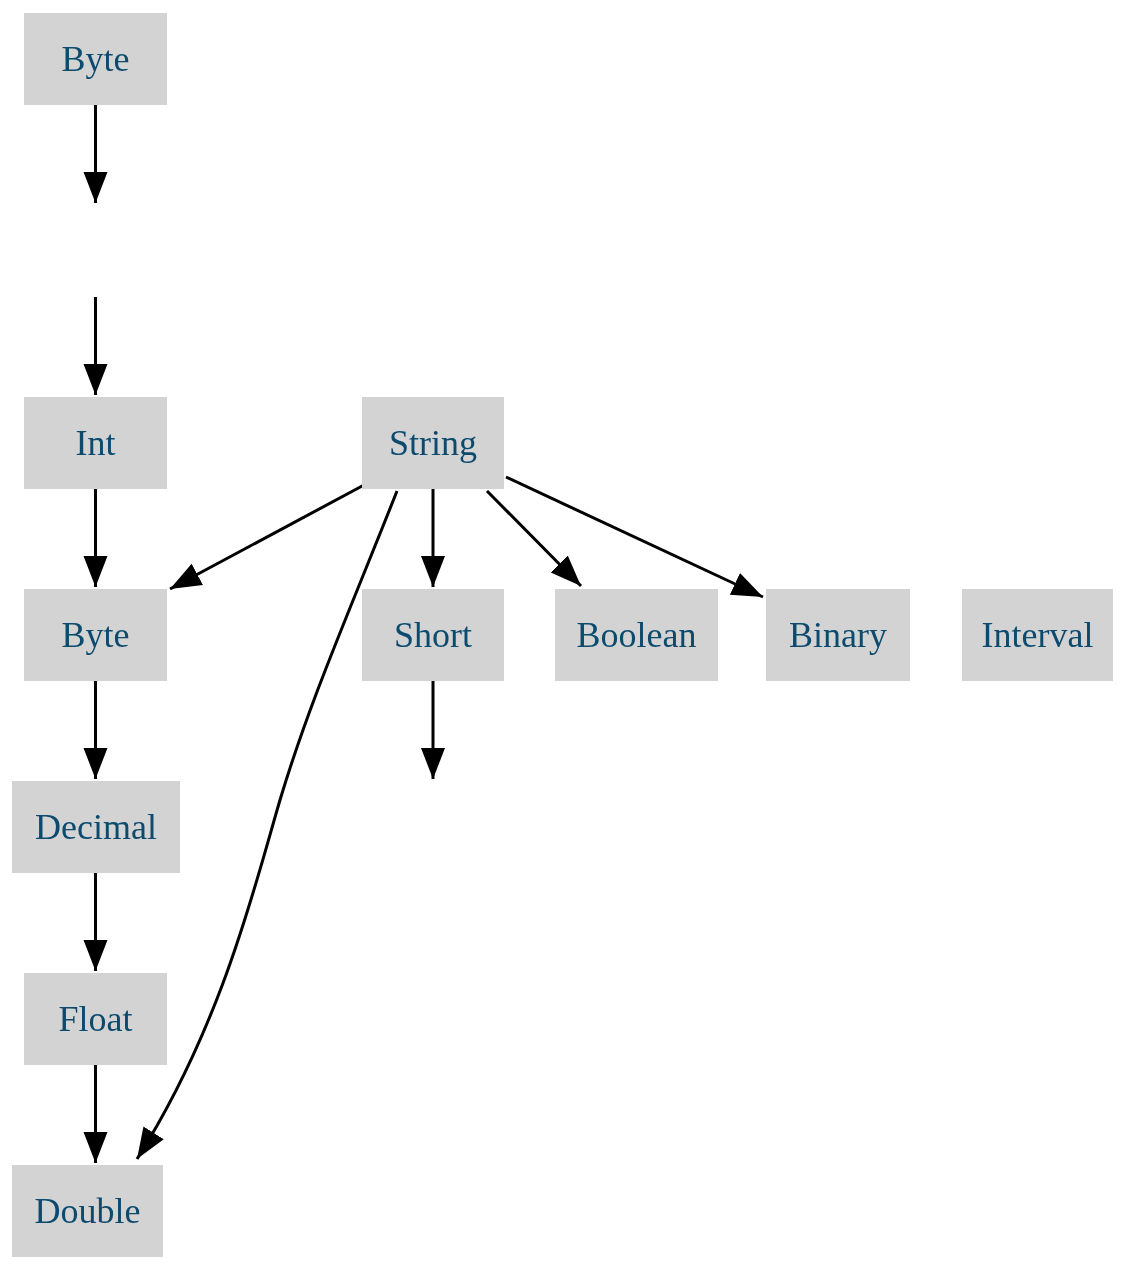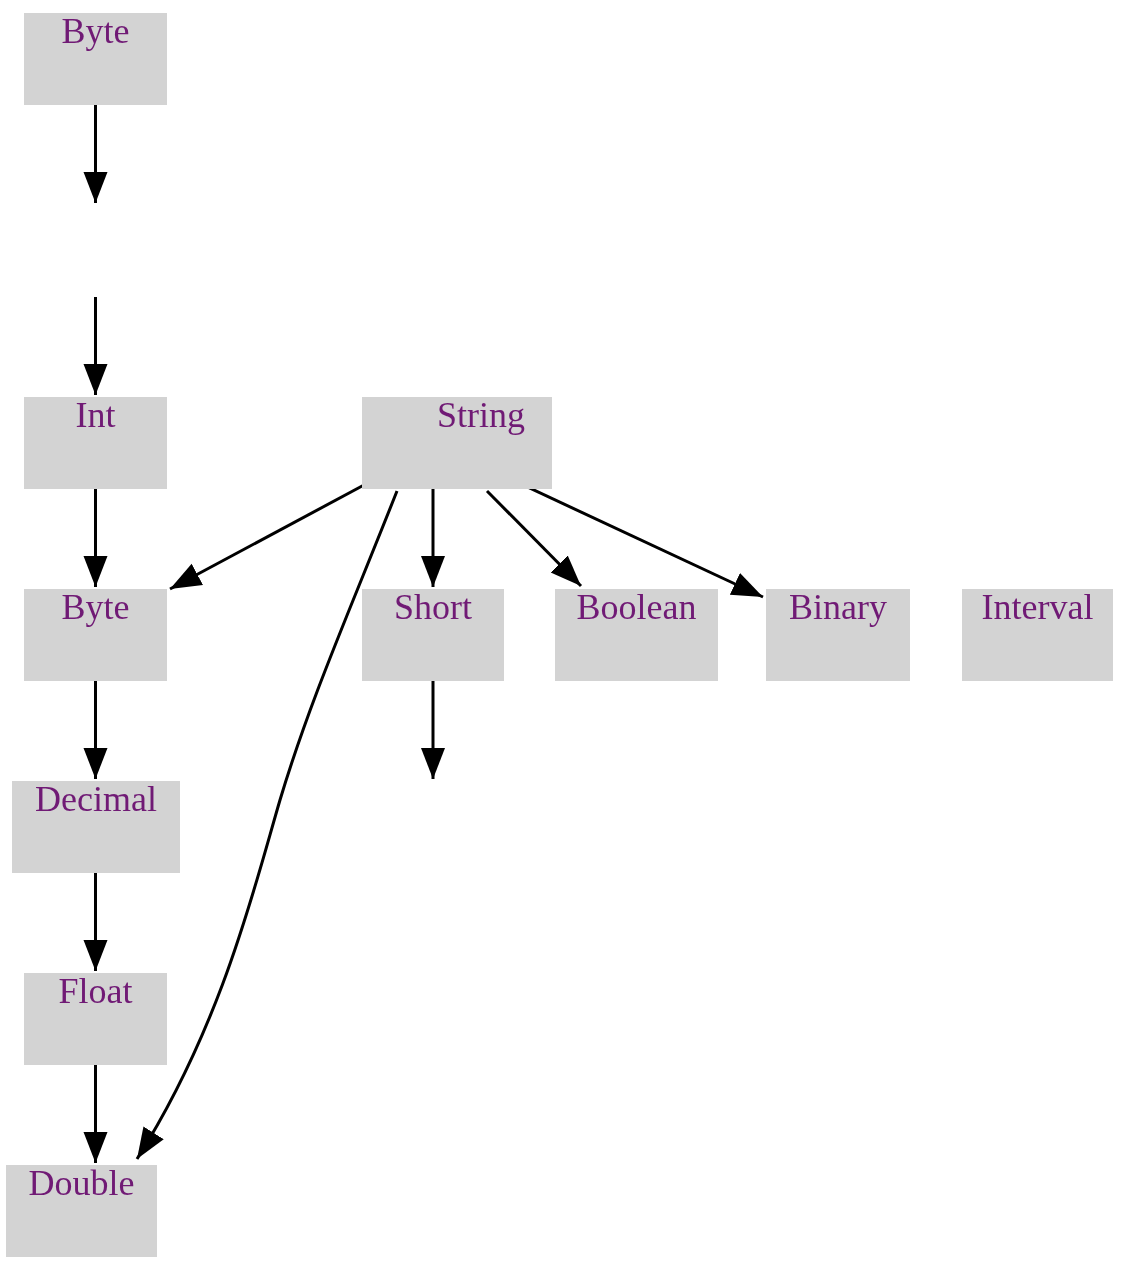--- a/index.html
+++ b/index.html
@@ -22,42 +22,42 @@
     height: 1270px;
   }
   .edge {
     fill: none;
     stroke: #000000;
     stroke-width: 3;
   }
   .node {
     position: absolute;
     background: #d3d3d3;
-    color: #701a75;
+    color: #0c4a6e;
     display: flex;
-    align-items: flex-start;
+    align-items: center;
     justify-content: center;
     font-size: 36px;
     line-height: 1;
     white-space: nowrap;
   }
   
   .n-byte      { left: 24px;  top: 13px;   width: 143px; height: 92px; }
   .n-short     { left: 24px;  top: 205px;  width: 143px; height: 92px; }
   .n-int       { left: 24px;  top: 397px;  width: 143px; height: 92px; }
-  .n-string    { left: 362px; top: 397px;  width: 142px; height: 92px; padding-left: 48px; }
+  .n-string    { left: 362px; top: 397px;  width: 142px; height: 92px; }
   .n-long      { left: 24px;  top: 589px;  width: 143px; height: 92px; }
   .n-date      { left: 362px; top: 589px;  width: 142px; height: 92px; }
   .n-boolean   { left: 555px; top: 589px;  width: 163px; height: 92px; }
   .n-binary    { left: 766px; top: 589px;  width: 144px; height: 92px; }
   .n-interval  { left: 962px; top: 589px;  width: 151px; height: 92px; }
   .n-decimal   { left: 12px;  top: 781px;  width: 168px; height: 92px; }
   .n-timestamp { left: 329px; top: 781px;  width: 209px; height: 92px; }
   .n-float     { left: 24px;  top: 973px;  width: 143px; height: 92px; }
-  .n-double    { left: 6px;  top: 1165px; width: 151px; height: 92px; }
+  .n-double    { left: 12px;  top: 1165px; width: 151px; height: 92px; }
 </style>
 </head>
 <body>
 
 <div class="canvas">
 
   <svg class="edges-layer" width="1128" height="1270" viewBox="0 0 1128 1270" xmlns="http://www.w3.org/2000/svg">
     <defs>
       <marker id="arrow" viewBox="0 0 32 28" refX="31" refY="14" markerWidth="32" markerHeight="28" orient="auto" markerUnits="userSpaceOnUse">
         <path d="M0,2 L31,14 L0,26 Z" fill="#000000"></path>

